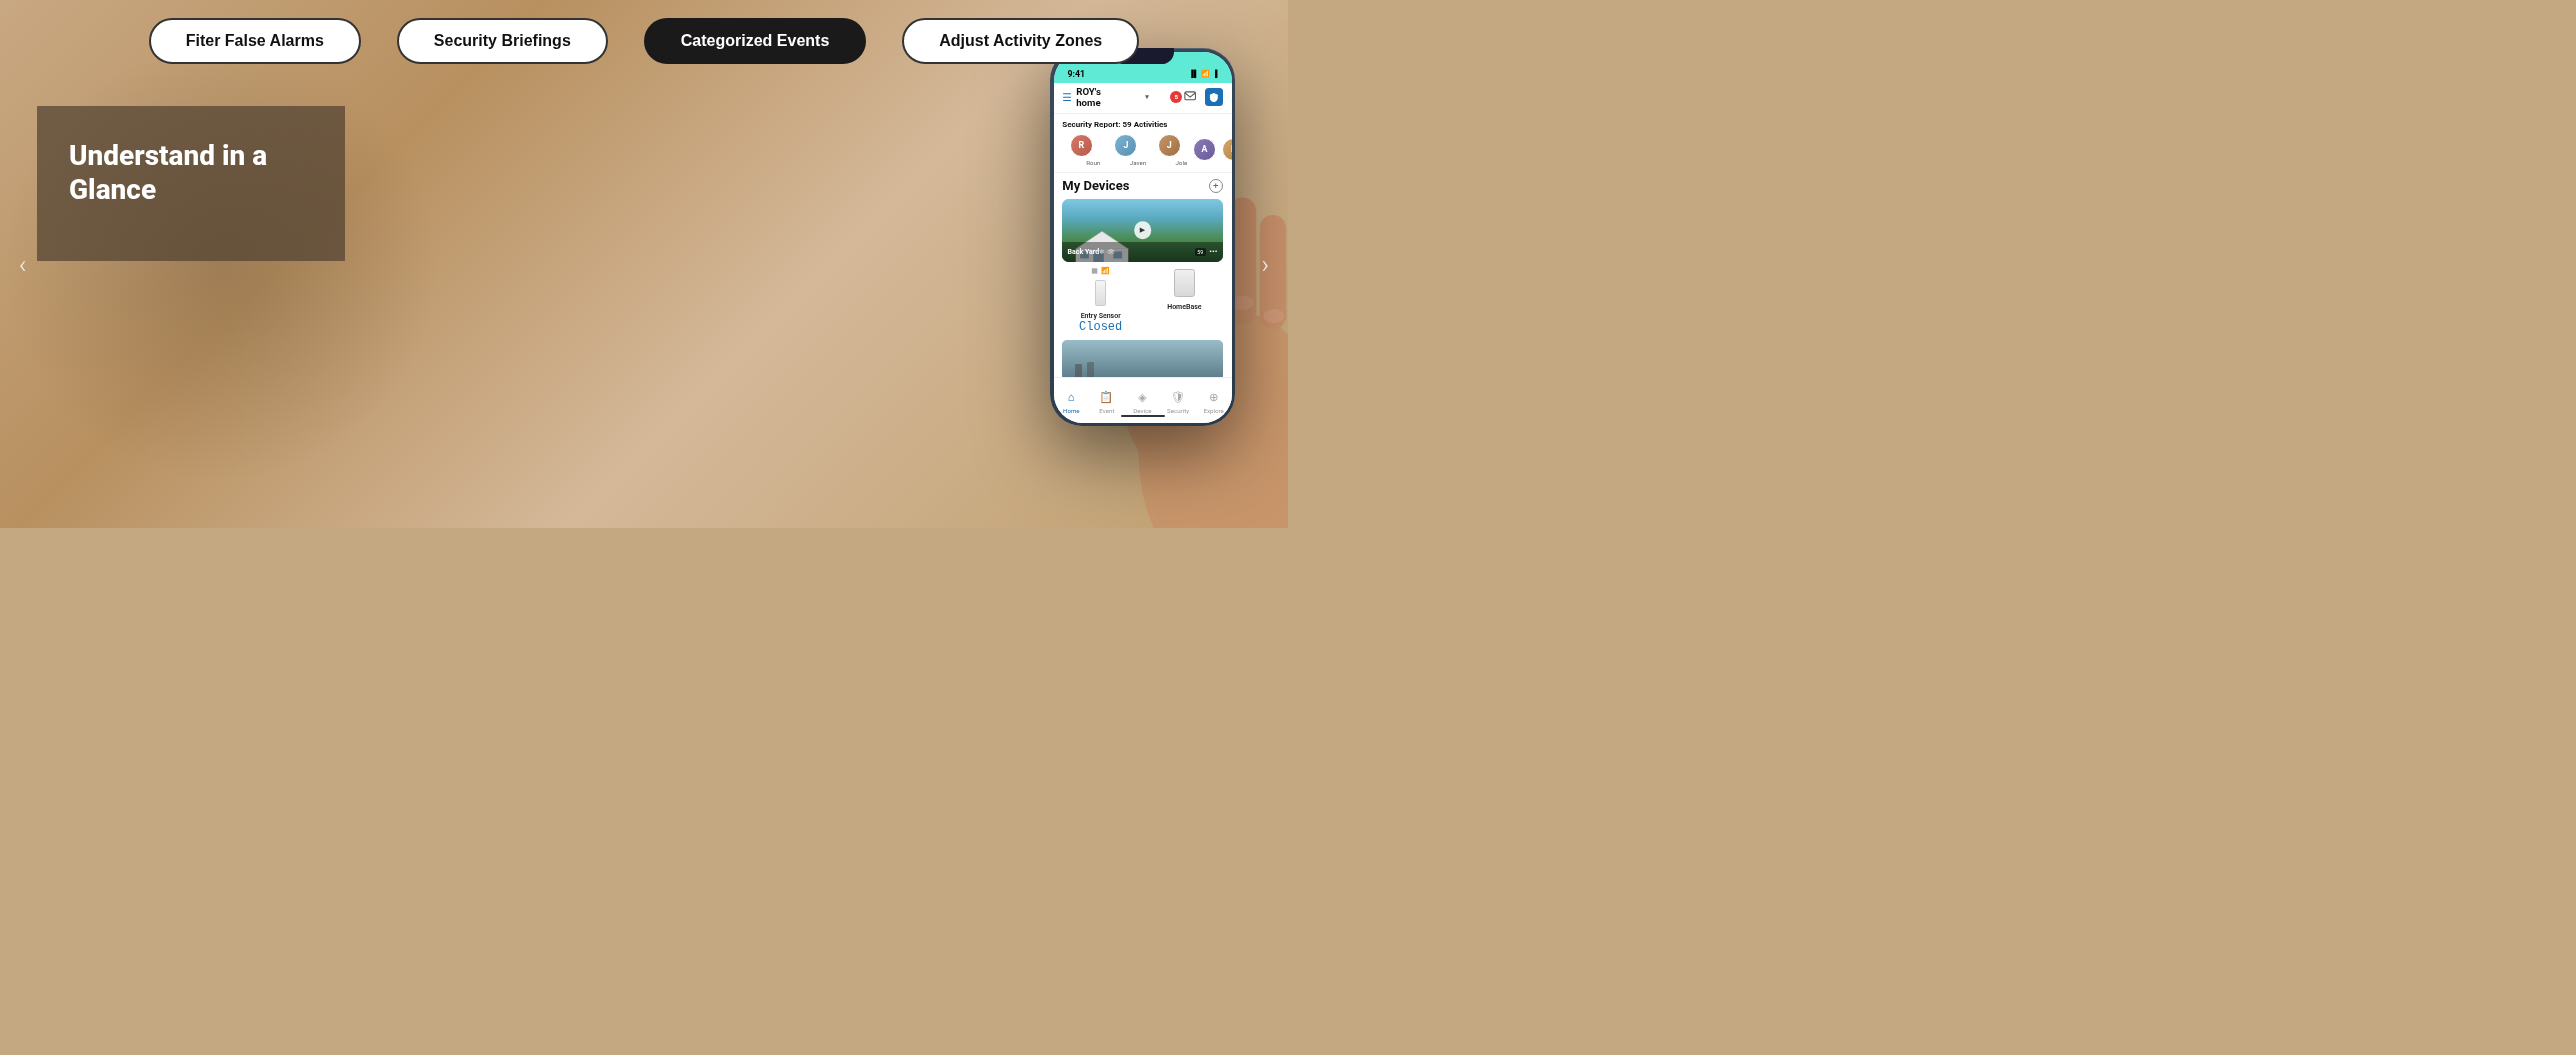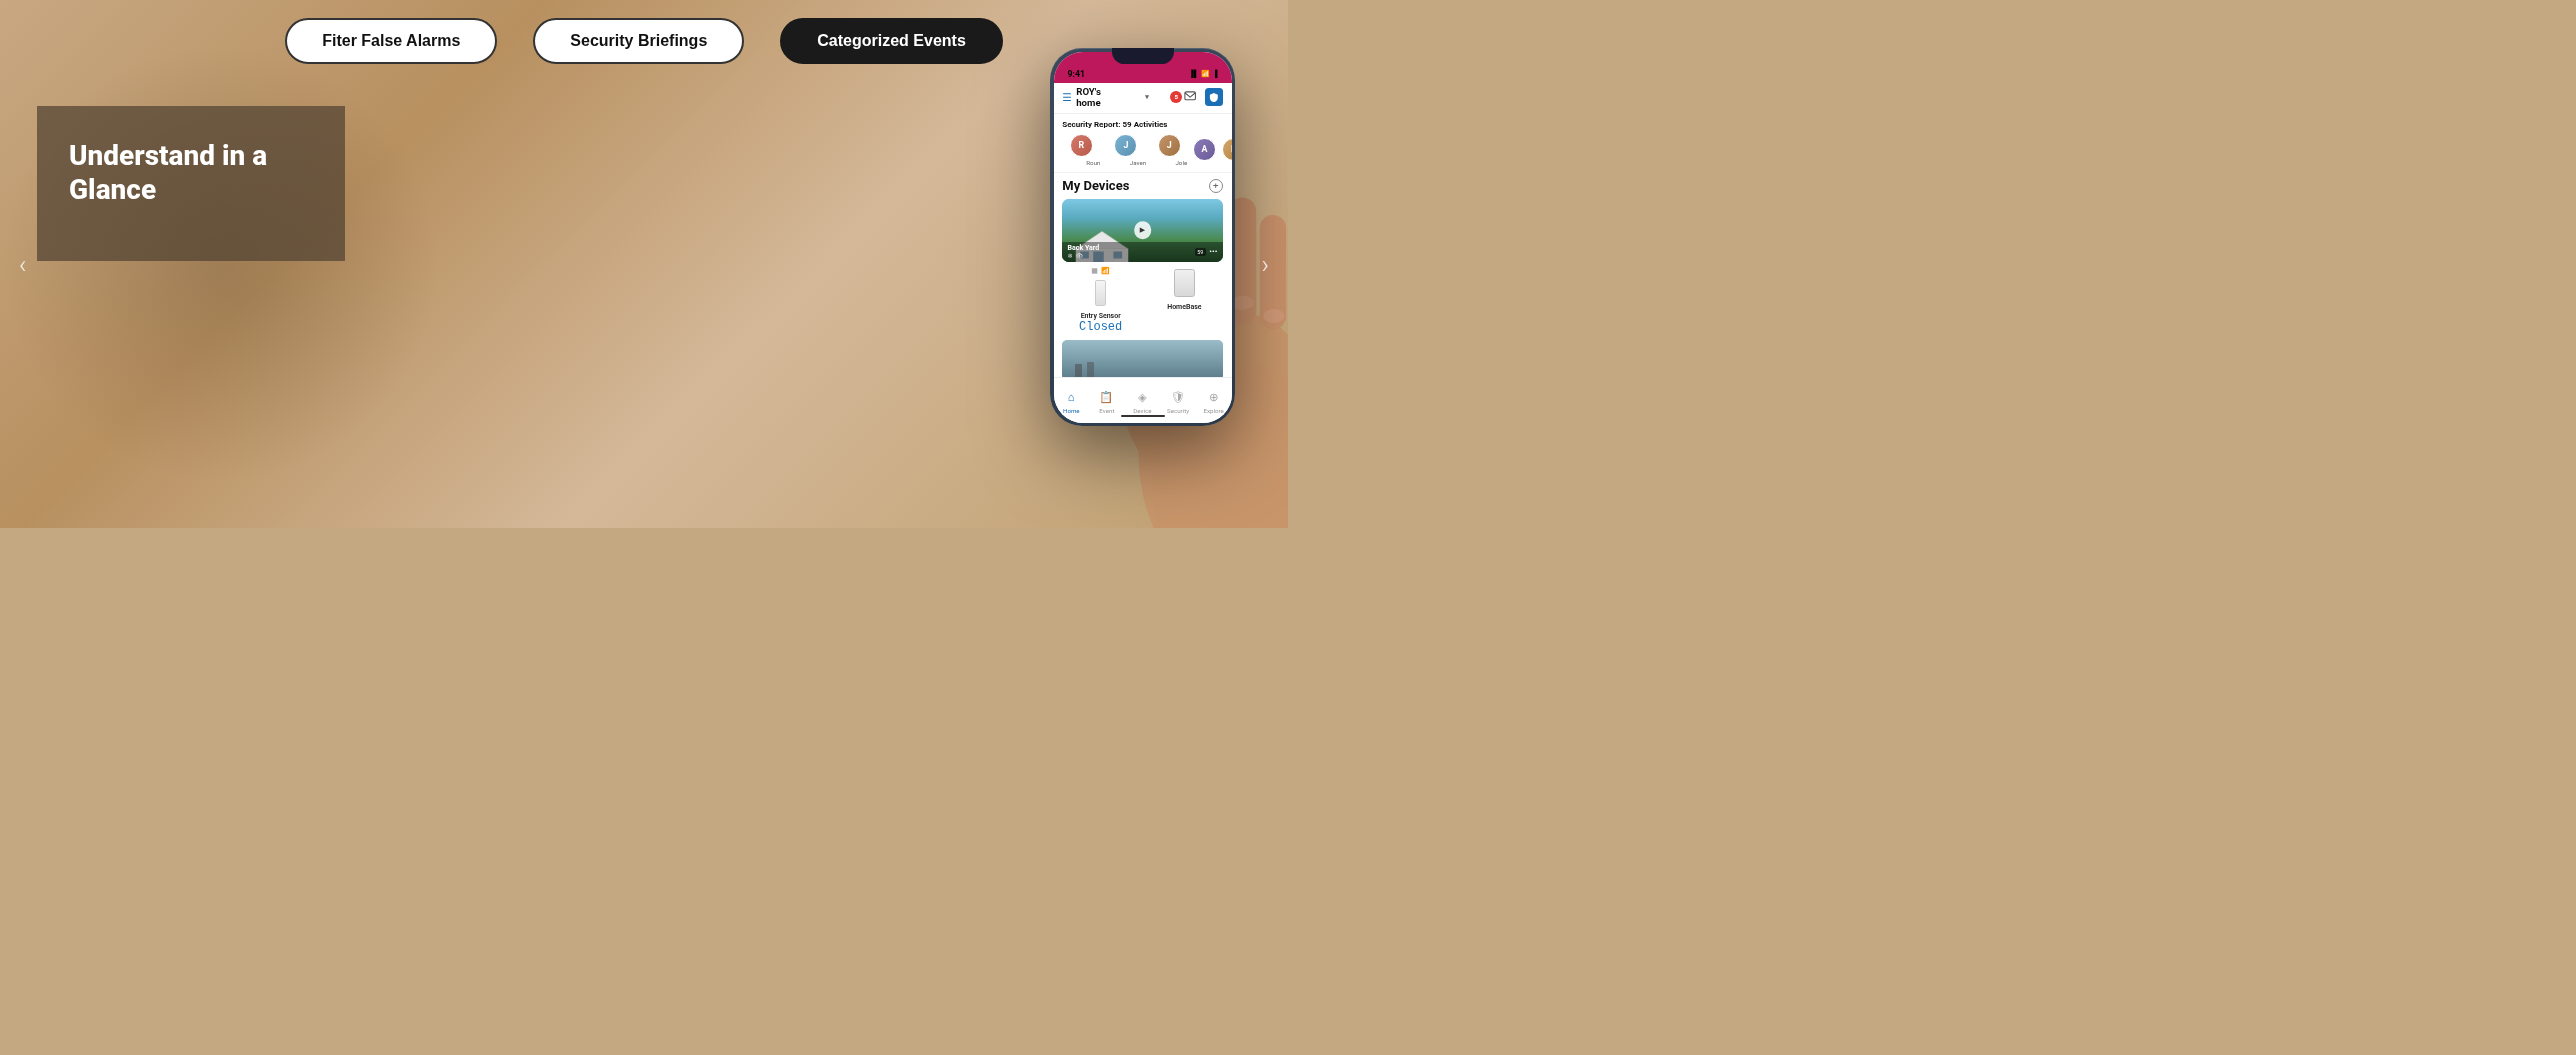--- a/index.html
+++ b/index.html
@@ -136,21 +136,21 @@
       overflow: hidden;
       position: relative;
     }
 
     
     .status-bar {
       display: flex;
       justify-content: space-between;
       align-items: center;
       padding: 7px 14px 3.5px;
-      background: #be185d;
+      background: #5eead4;
       font-size: 8px;
       font-weight: 700;
     }
 
     .status-time { font-size: 8.8px; font-weight: 700; color: #000; }
     .status-icons { display: flex; gap: 2.6px; align-items: center; color: #000; font-size: 7px; }
 
     
     .notch {
       position: absolute;
@@ -474,20 +474,21 @@
 <div class="page-wrapper">
 
   <div class="bg-overlay"></div>
   <div class="bg-shadow-left"></div>
   <div class="bg-shadow-right"></div>
 
   <nav class="nav-buttons">
     <button class="nav-btn">Fiter False Alarms</button>
     <button class="nav-btn">Security Briefings</button>
     <button class="nav-btn active">Categorized Events</button>
+    <button class="nav-btn">Adjust Activity Zones</button>
   </nav>
 
   <div class="arrow arrow-left">
     <span>‹</span>
   </div>
 
   <div class="arrow arrow-right">
     <span>›</span>
   </div>
 
@@ -597,21 +598,21 @@
                 <polygon points="10,25 40,5 70,25" fill="#e8e8e8" stroke="#ccc" stroke-width="0.5"></polygon>
                 <rect x="10" y="25" width="60" height="15" fill="#f0f0f0"></rect>
                 <rect x="30" y="28" width="12" height="12" fill="#8ab0c8"></rect>
                 <rect x="15" y="28" width="10" height="8" fill="#8ab0c8"></rect>
                 <rect x="53" y="28" width="10" height="8" fill="#8ab0c8"></rect>
               </svg>
             </div>
             <div class="play-btn">▶</div>
 
             <div style="position:absolute;bottom:0;left:0;right:0;height:19.4px;background:rgba(0,0,0,0.4);display:flex;align-items:center;padding:0 5.3px;justify-content:space-between;">
-              <div style="display:flex;flex-direction:column;">
+              <div style="display:flex;flex-direction:row;">
                 <span style="color:white;font-size:7px;font-weight:700;">Back Yard</span>
                 <div style="display:flex;gap:2.6px;">
                   <span style="color:rgba(255,255,255,0.8);font-size:6.2px;">❄</span>
                   <span style="color:rgba(255,255,255,0.8);font-size:6.2px;">👁</span>
                 </div>
               </div>
               <div style="display:flex;align-items:center;gap:3.5px;">
                 <span style="background:rgba(0,0,0,0.5);color:white;font-size:5.3px;padding:0.9px 2.6px;border-radius:1.8px;">59</span>
                 <span style="color:white;font-size:8px;">•••</span>
               </div>

